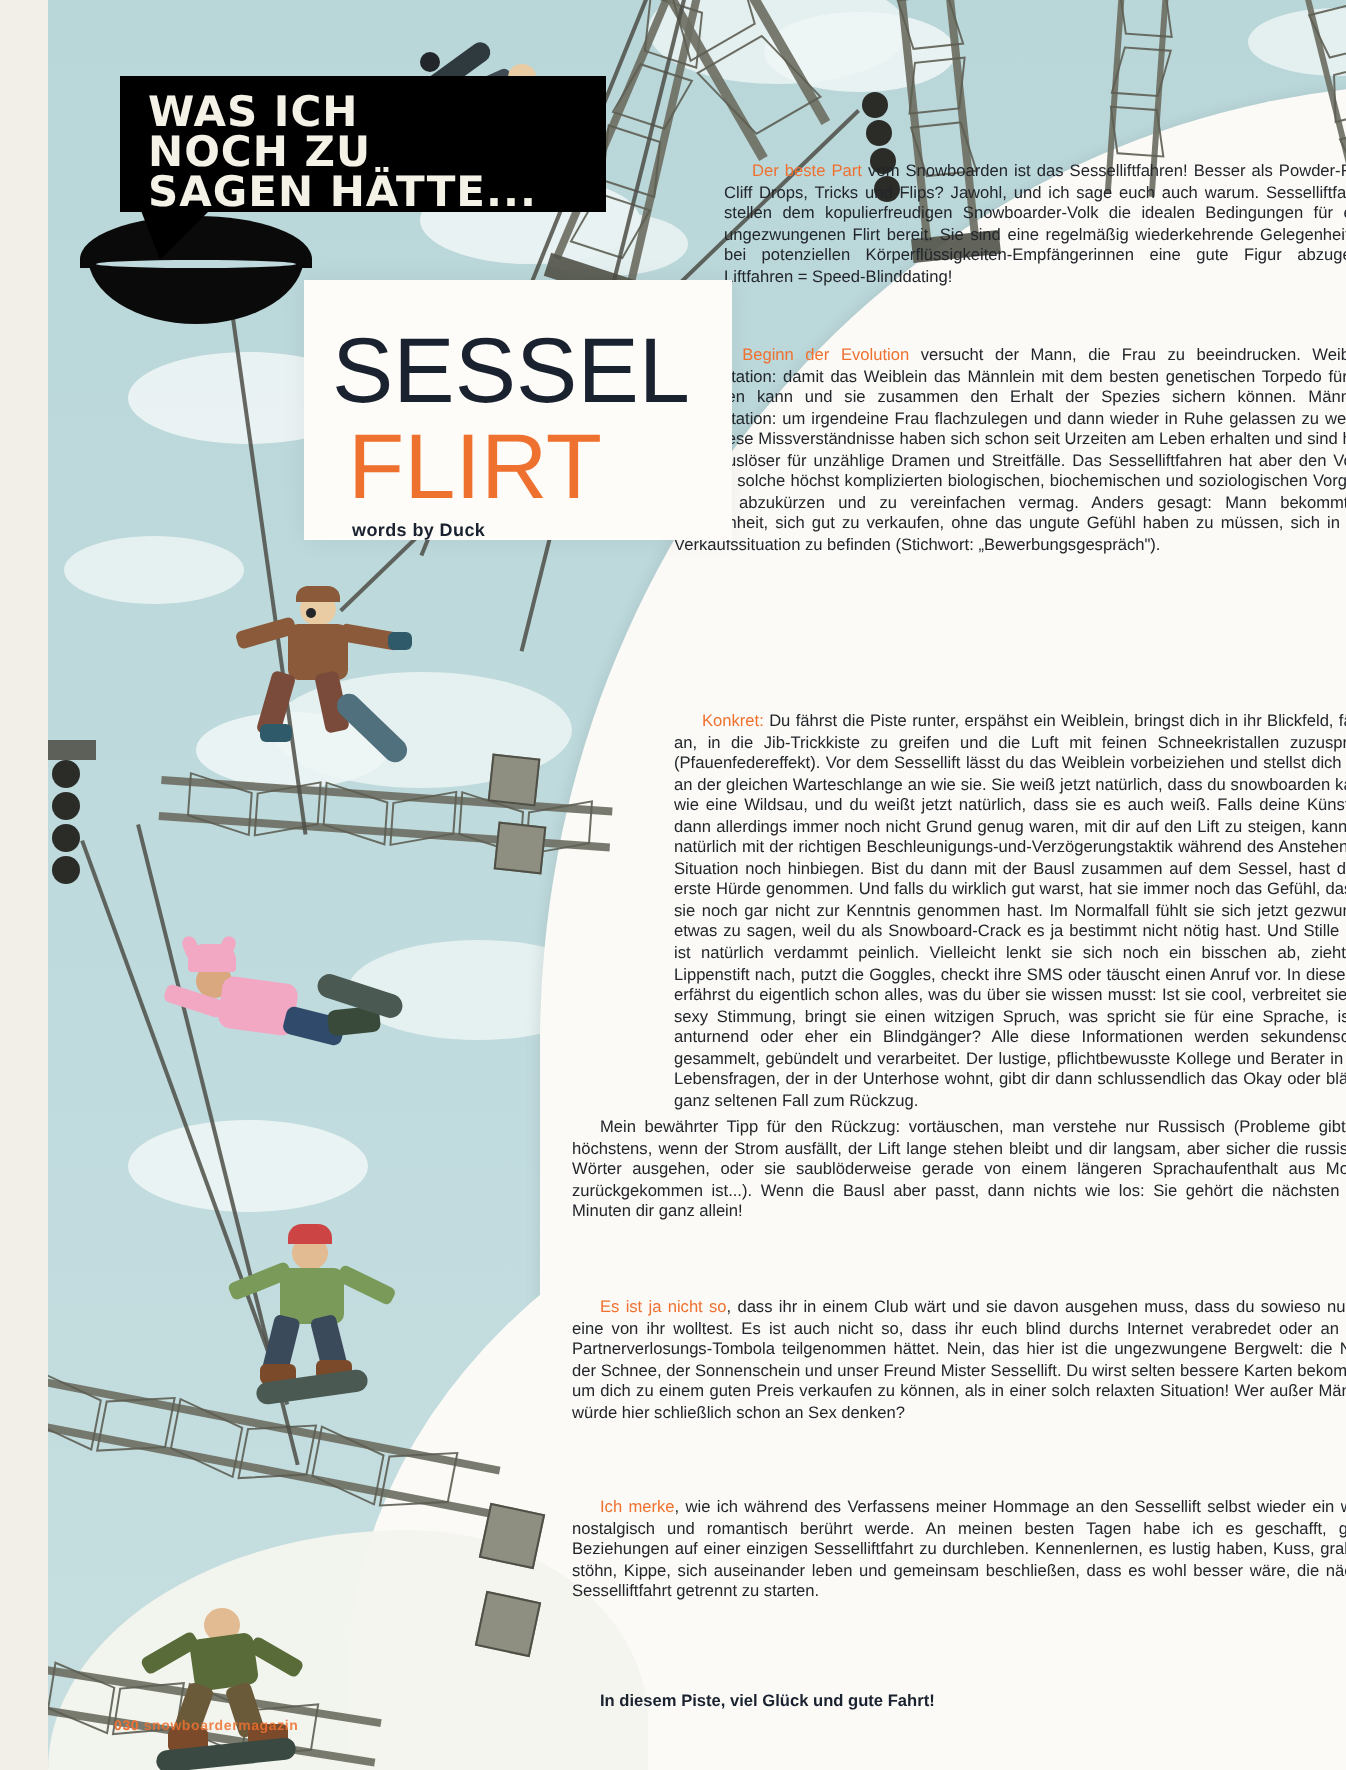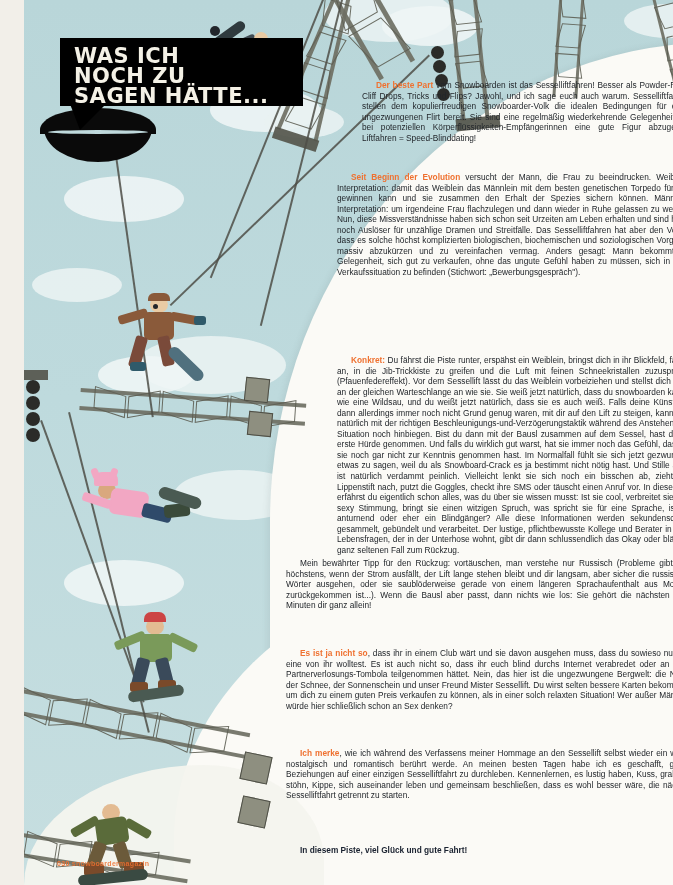--- a/index.html
+++ b/index.html
@@ -66,21 +66,21 @@
   }
   .t-words{font-size:9px;font-weight:bold;color:#1a2230;padding:4px 0 0 24px;letter-spacing:.2px;}
 
   
   .col{
     position:absolute;z-index:20;color:#22262b;
     font-size:8.3px;line-height:10.55px;text-align:justify;
     font-family:"Liberation Sans",sans-serif;
   }
   .col p{margin:0 0 10px 0;text-indent:14px;}
-  .lead{color:#ef7130;font-weight:bold;}
+  .lead{color:#ef7130;font-weight:normal;}
   .closing{font-weight:bold;color:#1a2230;text-indent:14px;}
 
   .col-a{left:338px;top:80px;width:330px;}
   .col-b{left:313px;top:172px;width:355px;}
   .col-c{left:313px;top:355px;width:355px;}
   .col-d{left:262px;top:558px;width:406px;}
   .col-e{left:262px;top:648px;width:406px;}
   .col-f{left:262px;top:748px;width:406px;}
   .col-g{left:262px;top:845px;width:406px;}
   .mast{position:absolute;background:#6e6f63;opacity:.92;}
@@ -291,20 +291,25 @@
 NOCH ZU
 SAGEN HÄTTE...</div>
   </div>
   <div class="bubble-tail"></div>
   <div class="lips">
     <div class="lip-top"></div>
     <div class="lip-bot"></div>
     <div class="lip-split"></div>
   </div>
 
+  <div class="titlecard">
+    <div class="t-sessel">SESSEL</div>
+    <div class="t-flirt">FLIRT</div>
+    <div class="t-words">words by Duck</div>
+  </div>
 
   <div class="col col-a">
     <p><span class="lead">Der beste Part</span><span> vom Snowboarden ist das Sesselliftfahren! Besser als Powder-Runs, Cliff Drops, Tricks und Flips? Jawohl, und ich sage euch auch warum. Sesselliftfahrten stellen dem kopulierfreudigen Snowboarder-Volk die idealen Bedingungen für einen ungezwungenen Flirt bereit. Sie sind eine regelmäßig wiederkehrende Gelegenheit, um bei potenziellen Körperflüssigkeiten-Empfängerinnen eine gute Figur abzugeben. Liftfahren = Speed-Blinddating!</span></p>
   </div>
 
   <div class="col col-b">
     <p><span class="lead">Seit Beginn der Evolution</span><span> versucht der Mann, die Frau zu beeindrucken. Weibliche Interpretation: damit das Weiblein das Männlein mit dem besten genetischen Torpedo für sich gewinnen kann und sie zusammen den Erhalt der Spezies sichern können. Männliche Interpretation: um irgendeine Frau flachzulegen und dann wieder in Ruhe gelassen zu werden. Nun, diese Missverständnisse haben sich schon seit Urzeiten am Leben erhalten und sind heute noch Auslöser für unzählige Dramen und Streitfälle. Das Sesselliftfahren hat aber den Vorteil, dass es solche höchst komplizierten biologischen, biochemischen und soziologischen Vorgänge massiv abzukürzen und zu vereinfachen vermag. Anders gesagt: Mann bekommt die Gelegenheit, sich gut zu verkaufen, ohne das ungute Gefühl haben zu müssen, sich in einer Verkaufssituation zu befinden (Stichwort: „Bewerbungsgespräch").</span></p>
   </div>
 
   <div class="col col-c">

